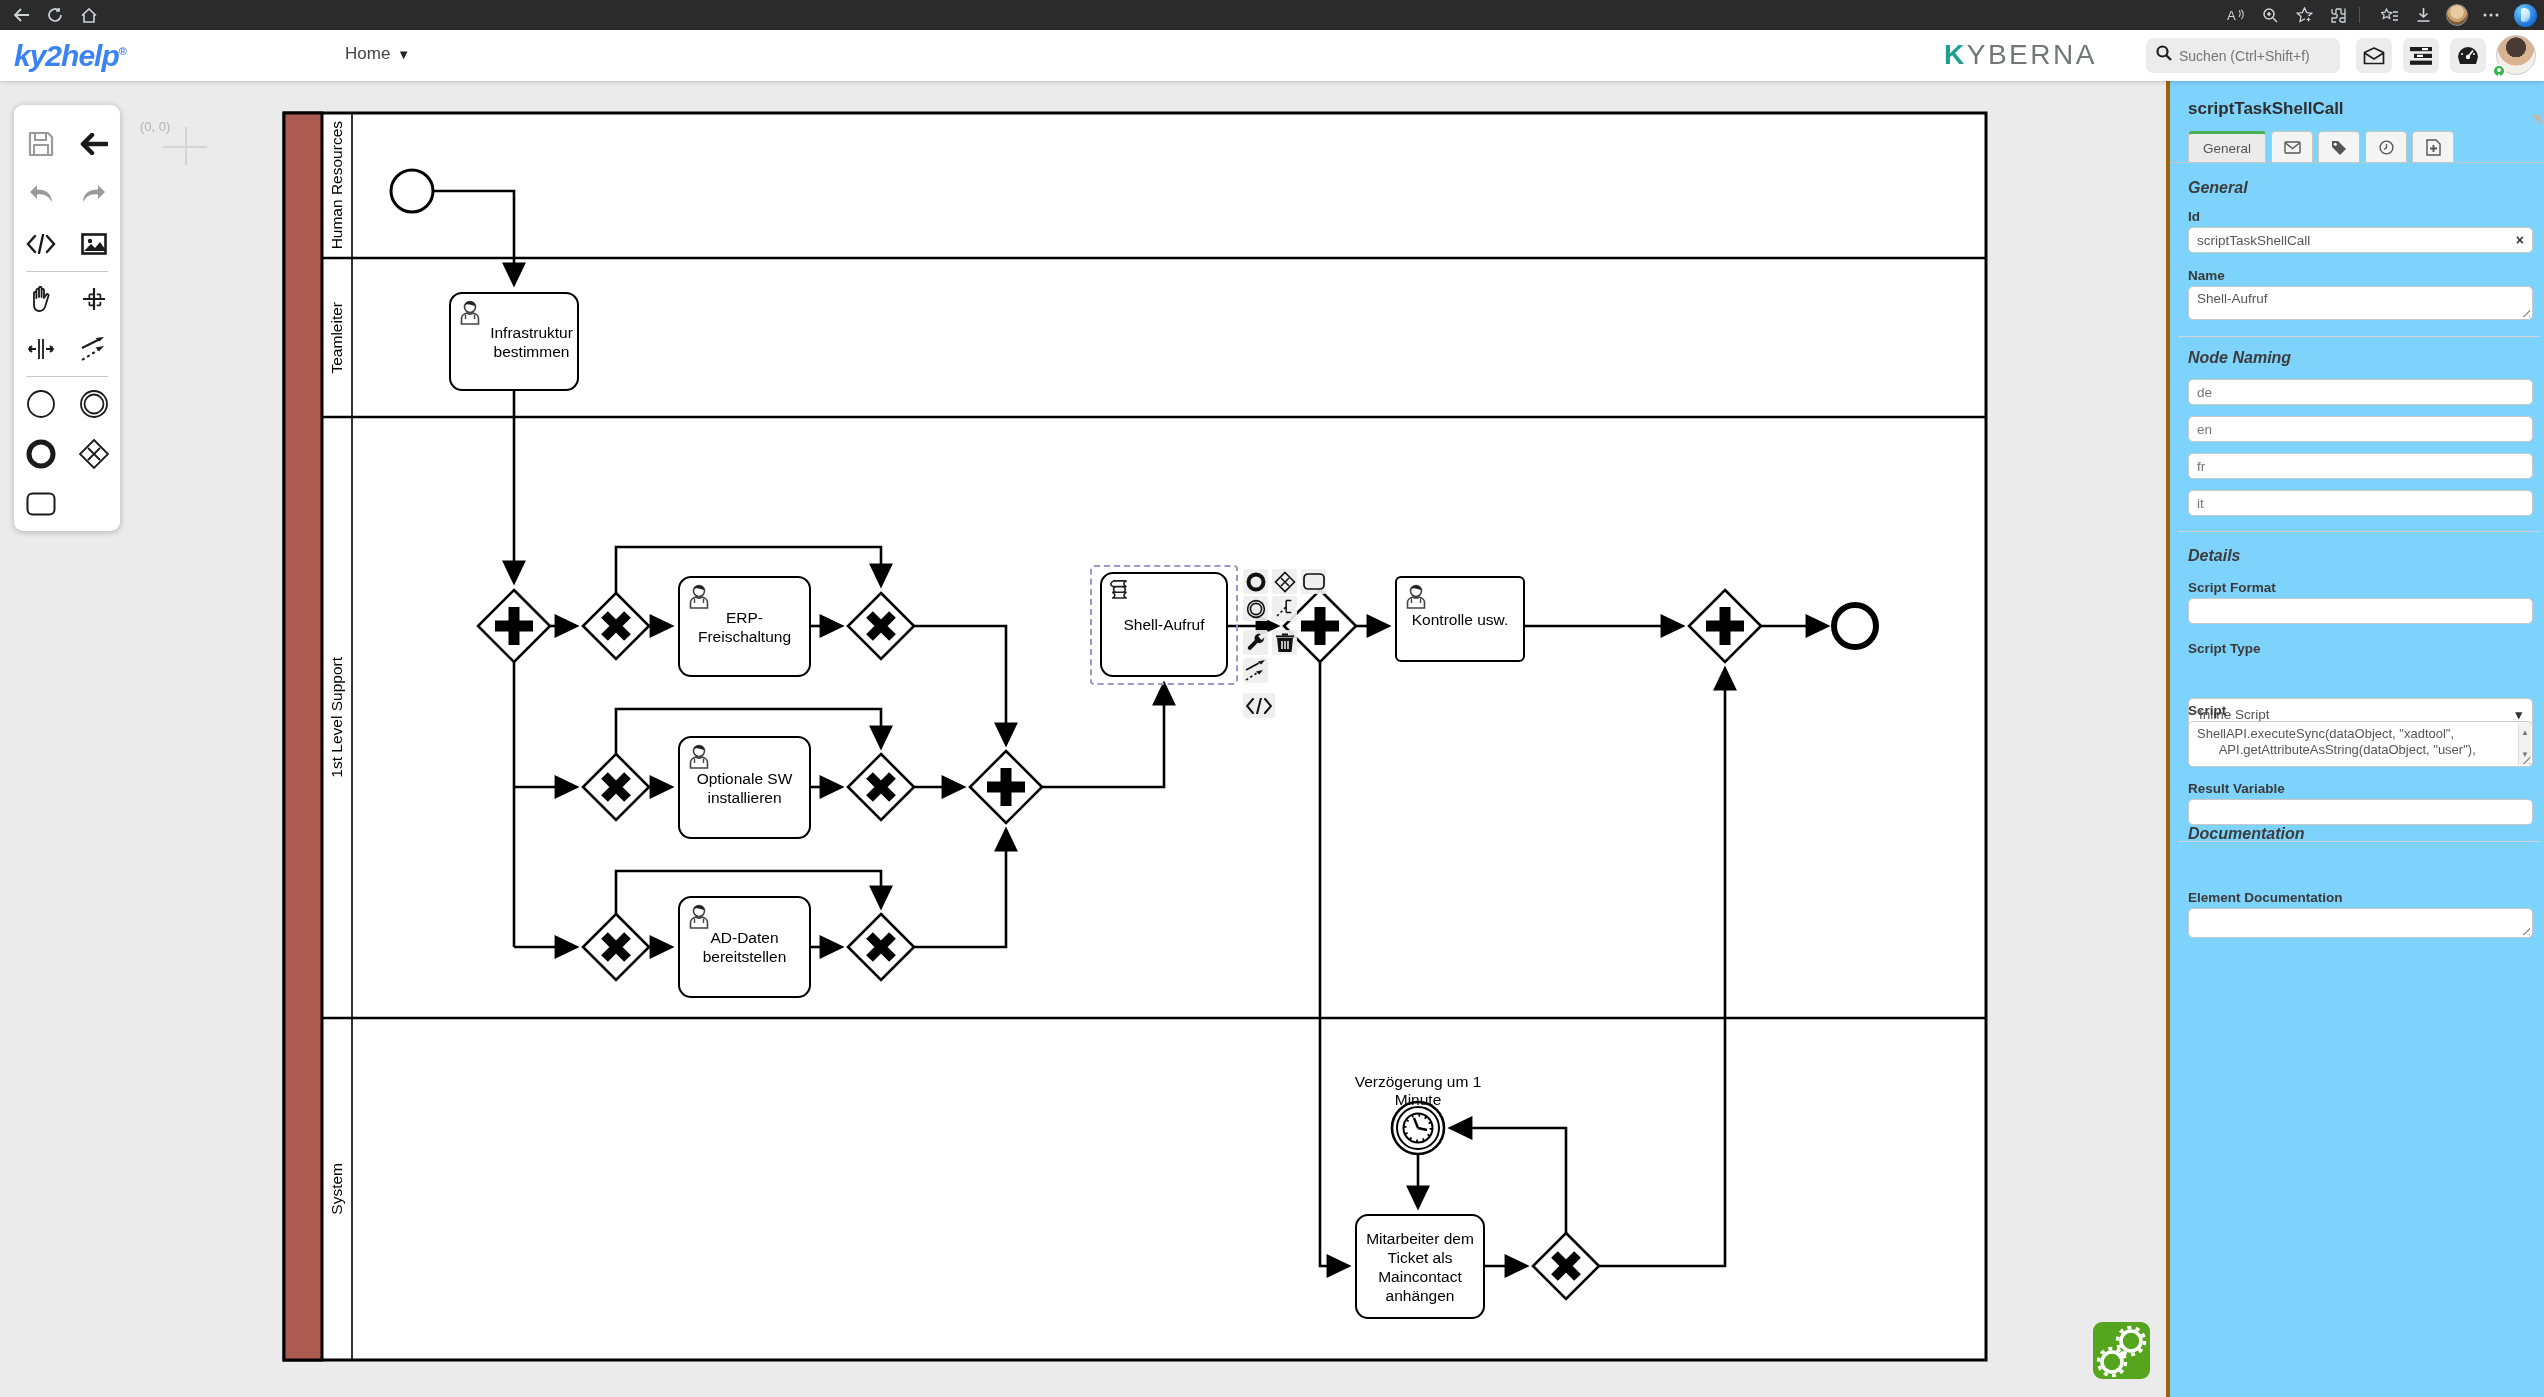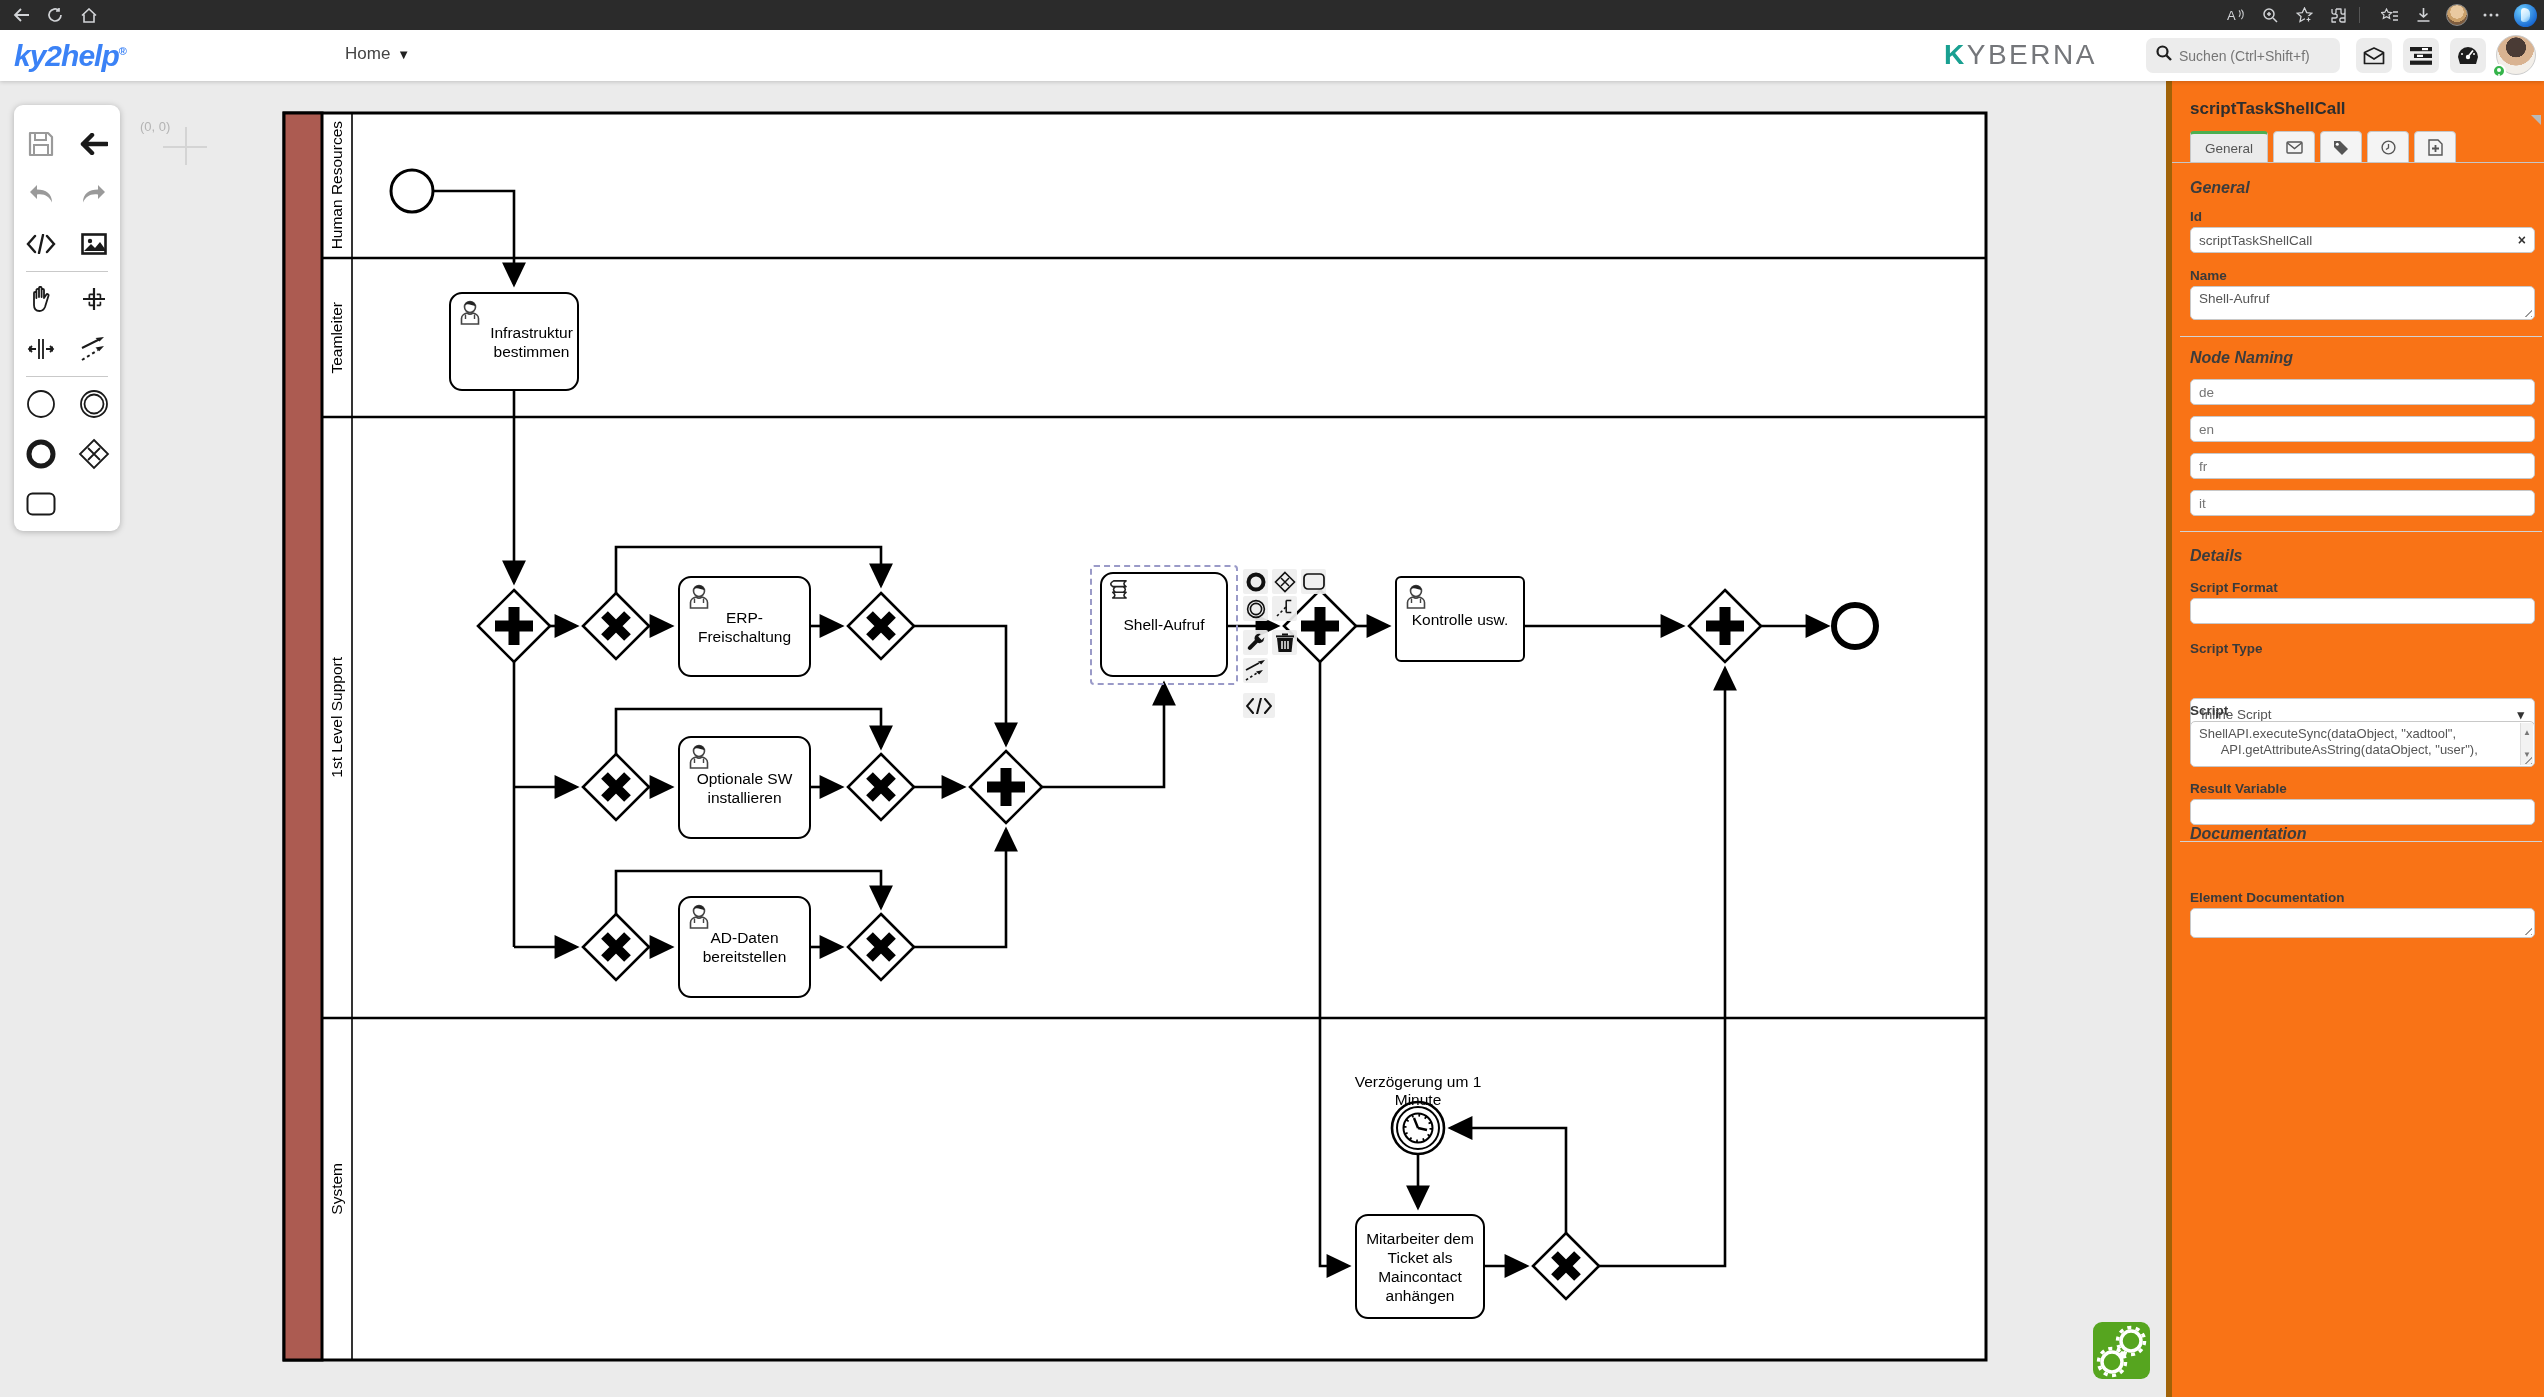--- a/index.html
+++ b/index.html
@@ -48,21 +48,21 @@
   .lane-label { position:absolute; width:30px; display:flex; align-items:center; justify-content:center; }
   .lane-label span { writing-mode:vertical-rl; transform:rotate(180deg); font-size:15.5px; color:#000; white-space:nowrap; }
   .evlabel { position:absolute; text-align:center; font-size:15.5px; line-height:18px; color:#000; }
   
   .selbox { position:absolute; left:1090px; top:484px; width:148px; height:120px; border:2px dashed #9a9ac8; border-radius:4px; }
   .pad { position:absolute; left:1243px; top:488px; }
   .padtile { position:absolute; width:25px; height:25px; background:rgba(238,238,238,.92); display:flex; align-items:center; justify-content:center; cursor:pointer; border-radius:2px; }
   
   .greenlogo { position:absolute; left:2093px; top:1241px; width:57px; height:57px; background:#56a51f; border-radius:9px; overflow:hidden; }
   
-  .panel { position:absolute; top:81px; left:2166px; width:378px; height:1316px; background:#f97316; border-left:6px solid #a16207; font-size:13.5px; color:#3c3c3c; }
+  .panel { position:absolute; top:81px; left:2166px; width:378px; height:1316px; background:#7dd3fc; border-left:4px solid #a16207; font-size:13.5px; color:#3c3c3c; }
   .panel-title { position:absolute; left:18px; top:18px; font-size:17px; font-weight:bold; color:#2e2e2e; }
   .tabs { position:absolute; left:18px; top:50px; display:flex; gap:5px; height:32px; }
   .tab { border:1px solid #c6c6c6; border-radius:4px 4px 0 0; background:#f4f4f4; display:flex; align-items:center; justify-content:center; }
   .tab.active { background:#ebebeb; border-top:3px solid #4caf50; border-bottom-color:#ebebeb; font-size:13.5px; color:#555; padding:0 14px; }
   .tab.icon { width:42px; }
   .tabs-underline { position:absolute; left:0; top:81px; width:378px; height:1px; background:#c6c6c6; }
   .sect-h { position:absolute; left:18px; font-size:16px; font-weight:bold; font-style:italic; color:#3c3c3c; }
   .flabel { position:absolute; left:18px; font-weight:bold; color:#3a3a3a; }
   .finput { position:absolute; left:18px; width:345px; height:26px; background:#fff; border:1px solid #c8c8c8; border-radius:5px; font-size:13.5px; color:#555; padding:0 8px; font-family:"Liberation Sans",sans-serif; outline:none; }
   .fdivider { position:absolute; left:8px; width:362px; height:1px; background:#d2d2d2; }

